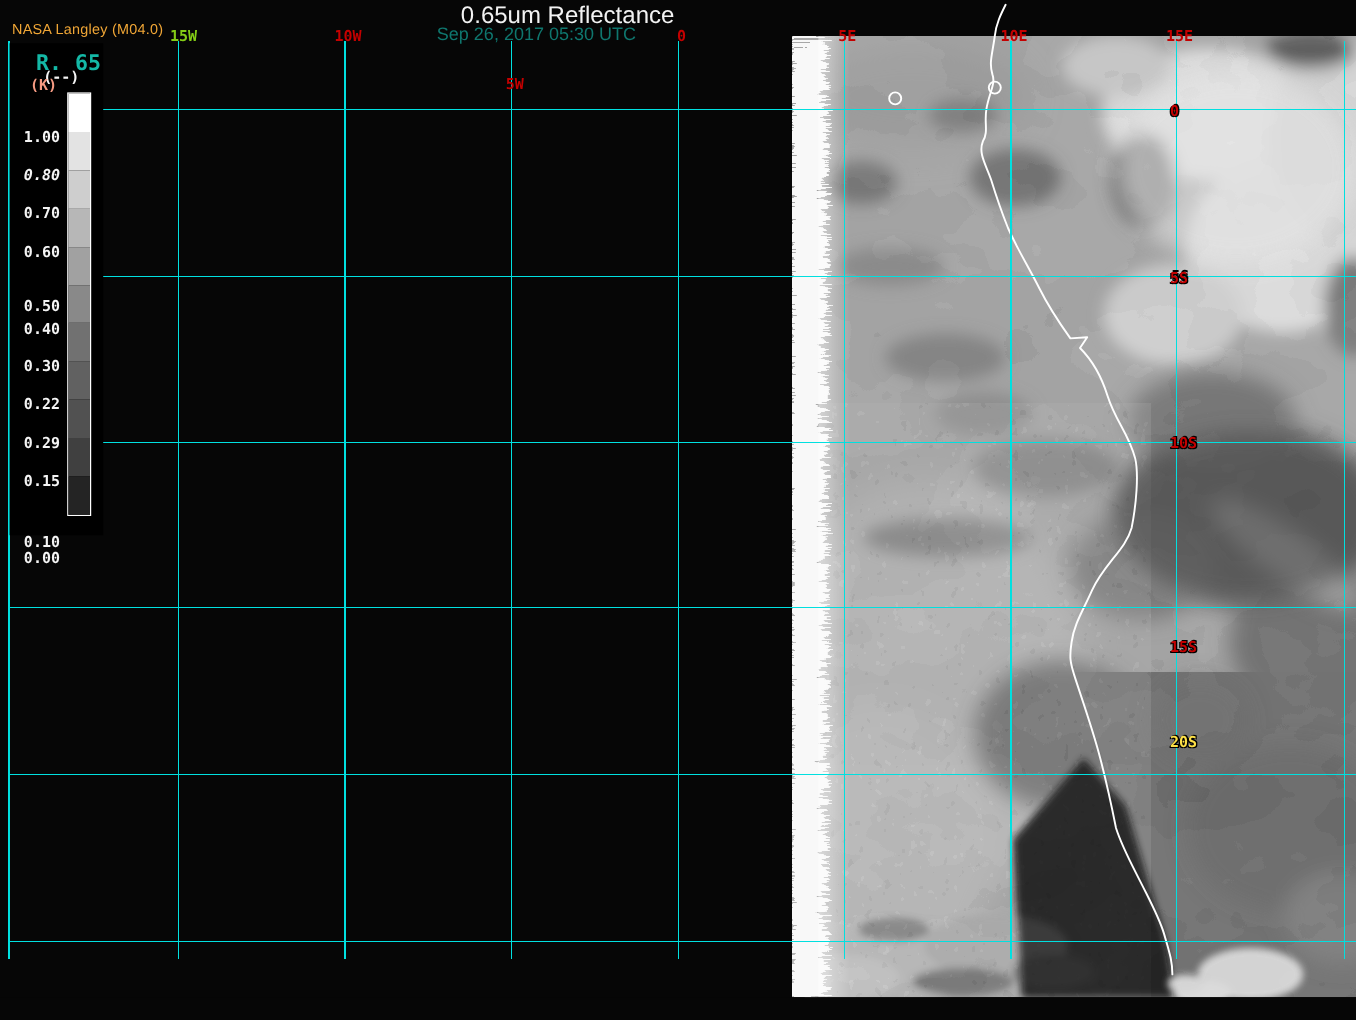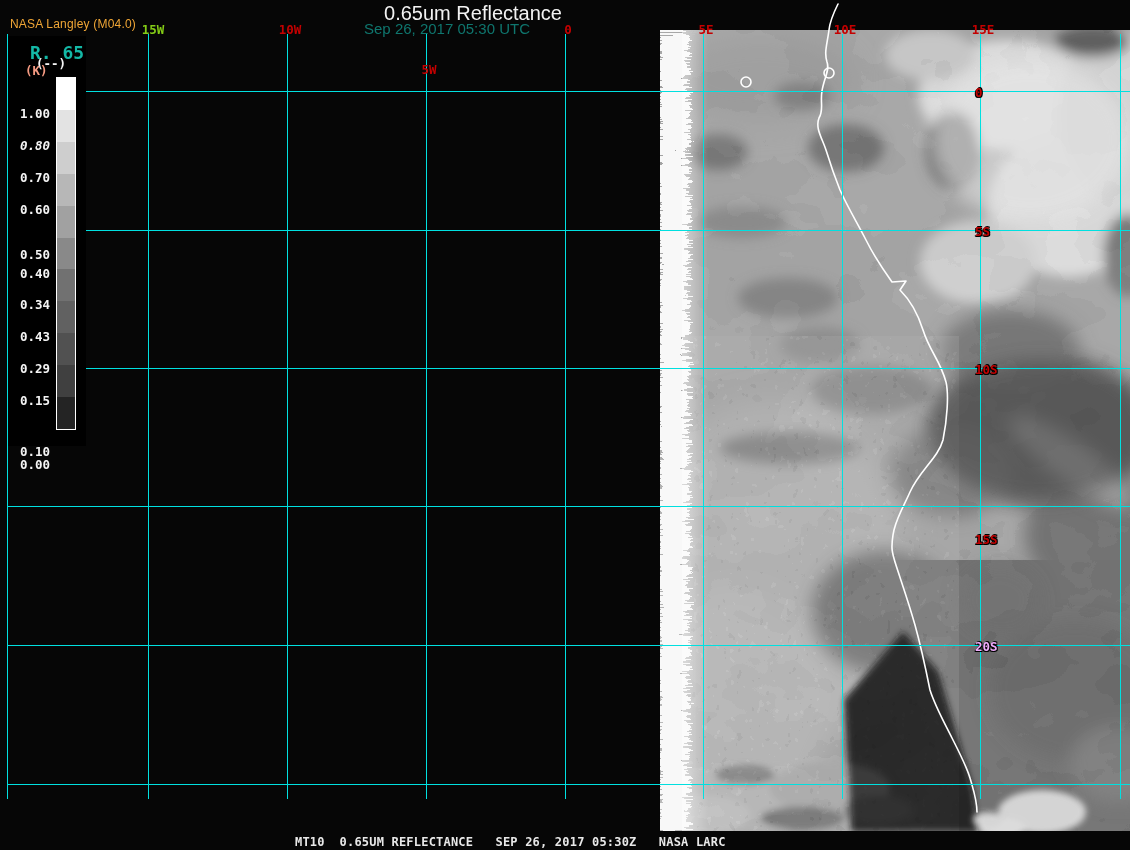--- a/index.html
+++ b/index.html
@@ -227,21 +227,21 @@
       <div class="lon-label" style="left: 568px; color: rgb(196, 0, 0);">0</div>
       <div class="lon-label" style="left: 706px; color: rgb(196, 0, 0);">5E</div>
       <div class="lon-label" style="left: 845px; color: rgb(196, 0, 0);">10E</div>
       <div class="lon-label" style="left: 983px; color: rgb(196, 0, 0);">15E</div>
     </div>
   <div id="lat-labels">
       <div class="lat-label" style="top: 92px; color: rgb(196, 0, 0);">0</div>
       <div class="lat-label" style="top: 231px; color: rgb(196, 0, 0);">5S</div>
       <div class="lat-label" style="top: 369px; color: rgb(196, 0, 0);">10S</div>
       <div class="lat-label" style="top: 507px; color: rgb(196, 0, 0); margin-top: 32px;">15S</div>
-      <div class="lat-label" style="top: 646px; color: #f0abfc; text-align: center;">20S</div>
+      <div class="lat-label" style="top: 618px; color: #fde047; text-align: center;">20S</div>
     </div>
 
   <div class="abs cb-panel"></div>
   <div class="abs cb-label">R. 65</div>
   <div class="abs cb-sub1">(--)</div>
   <div class="abs cb-sub2">(K)</div>
   <div class="abs cb-bar" id="cb-bar">
       <div class="cb-seg" style="background: rgb(255, 255, 255);"></div>
       <div class="cb-seg" style="background: rgb(227, 227, 227);"></div>
       <div class="cb-seg" style="background: rgb(206, 206, 206);"></div>
@@ -254,24 +254,23 @@
       <div class="cb-seg" style="background: rgb(64, 64, 64);"></div>
       <div class="cb-seg" style="background: rgb(36, 36, 36);"></div>
     </div>
   <div id="cb-ticks">
       <div class="cb-tick" style="top: 70px;">1.00</div>
       <div class="cb-tick" style="top: 101.9px; font-style: italic;">0.80</div>
       <div class="cb-tick" style="top: 133.8px;">0.70</div>
       <div class="cb-tick" style="top: 165.7px;">0.60</div>
       <div class="cb-tick" style="top: 211px;">0.50</div>
       <div class="cb-tick" style="top: 229.5px;">0.40</div>
-      <div class="cb-tick" style="top: 261.4px;">0.34</div>
-      <div class="cb-tick" style="top: 293.3px;">0.43</div>
+      <div class="cb-tick" style="top: 261.4px;">0.30</div>
+      <div class="cb-tick" style="top: 293.3px;">0.22</div>
       <div class="cb-tick" style="top: 325.2px;">0.29</div>
       <div class="cb-tick" style="top: 357.1px;">0.15</div>
       <div class="cb-tick" style="top: 408px;">0.10</div>
       <div class="cb-tick" style="top: 420.9px;">0.00</div>
     </div>
 
   <div class="abs footer-bar"></div>
-  <div class="abs footer">MT10  0.65UM REFLECTANCE   SEP 26, 2017 05:30Z   NASA LARC</div>
 
 </div>
 
 </body></html>

